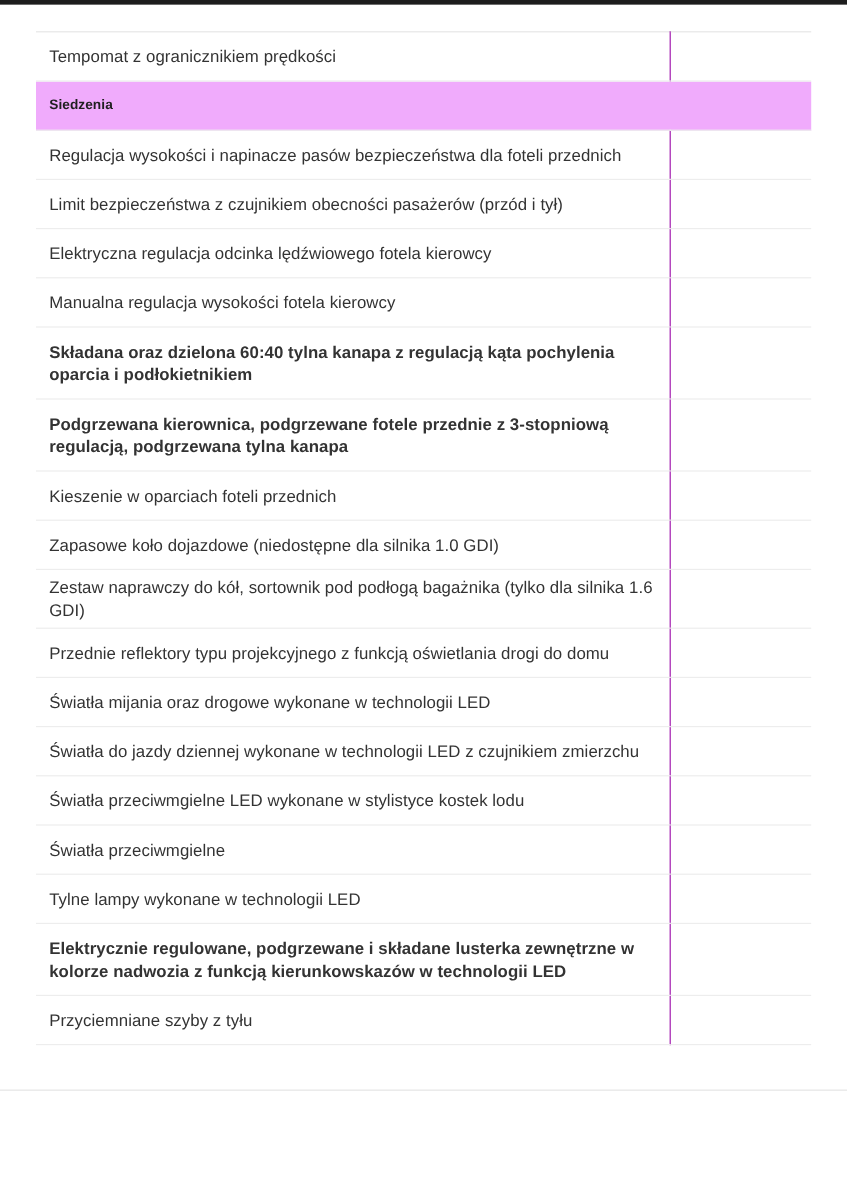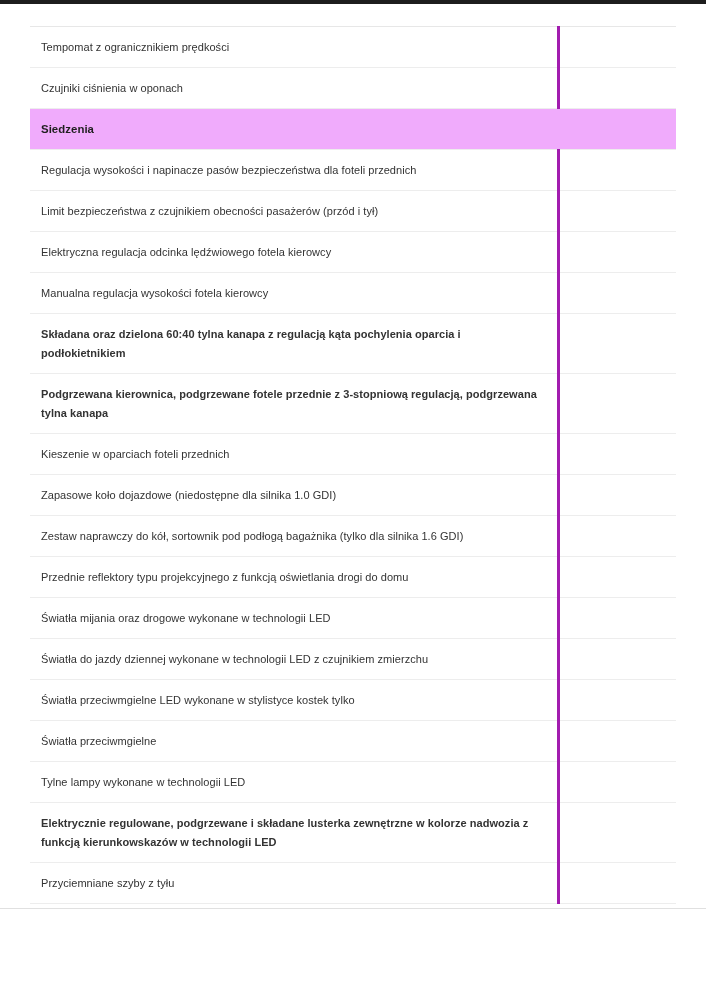--- a/index.html
+++ b/index.html
@@ -51,25 +51,25 @@
 
   .spec-table tr.row-item > td {
     border-top: 1px solid #e7e7e7;
     border-bottom: 1px solid #ededed;
     height: 30px;
     vertical-align: middle;
     background: #ffffff;
   }
   .spec-table tr.row-item > td.cell-feature {
     padding: 5px 12px 5px 11px;
-    font-size: 11px;
+    font-size: 14px;
     line-height: 19px;
     color: #333333;
     letter-spacing: 0.05px;
-    border-right: 3px solid #a21caf;
+    border-right: 1px solid #a21caf;
     margin-top: 32px;
   }
   .spec-table tr.row-item > td.cell-mark {
     padding: 0;
   }
   .spec-table tr.row-item.two-line > td {
     height: 49px;
     font-weight: bold;
   }
 
@@ -115,24 +115,20 @@
   <table class="spec-table">
     <colgroup>
       <col class="c-feature">
       <col class="c-mark">
     </colgroup>
     <tbody id="spec-body">
         <tr class="row-item">
           <td class="cell-feature">Tempomat z ogranicznikiem prędkości</td>
           <td class="cell-mark"></td>
         </tr>
-        <tr class="row-item">
-          <td class="cell-feature">Czujniki ciśnienia w oponach</td>
-          <td class="cell-mark"></td>
-        </tr>
         <tr class="row-section">
           <td colspan="2">Siedzenia</td>
         </tr>
         <tr class="row-item">
           <td class="cell-feature">Regulacja wysokości i napinacze pasów bezpieczeństwa dla foteli przednich</td>
           <td class="cell-mark"></td>
         </tr>
         <tr class="row-item">
           <td class="cell-feature">Limit bezpieczeństwa z czujnikiem obecności pasażerów (przód i tył)</td>
           <td class="cell-mark"></td>
@@ -171,21 +167,21 @@
         </tr>
         <tr class="row-item">
           <td class="cell-feature">Światła mijania oraz drogowe wykonane w technologii LED</td>
           <td class="cell-mark"></td>
         </tr>
         <tr class="row-item">
           <td class="cell-feature">Światła do jazdy dziennej wykonane w technologii LED z czujnikiem zmierzchu</td>
           <td class="cell-mark"></td>
         </tr>
         <tr class="row-item">
-          <td class="cell-feature">Światła przeciwmgielne LED wykonane w stylistyce kostek tylko</td>
+          <td class="cell-feature">Światła przeciwmgielne LED wykonane w stylistyce kostek lodu</td>
           <td class="cell-mark"></td>
         </tr>
         <tr class="row-item">
           <td class="cell-feature">Światła przeciwmgielne</td>
           <td class="cell-mark"></td>
         </tr>
         <tr class="row-item">
           <td class="cell-feature">Tylne lampy wykonane w technologii LED</td>
           <td class="cell-mark"></td>
         </tr>

